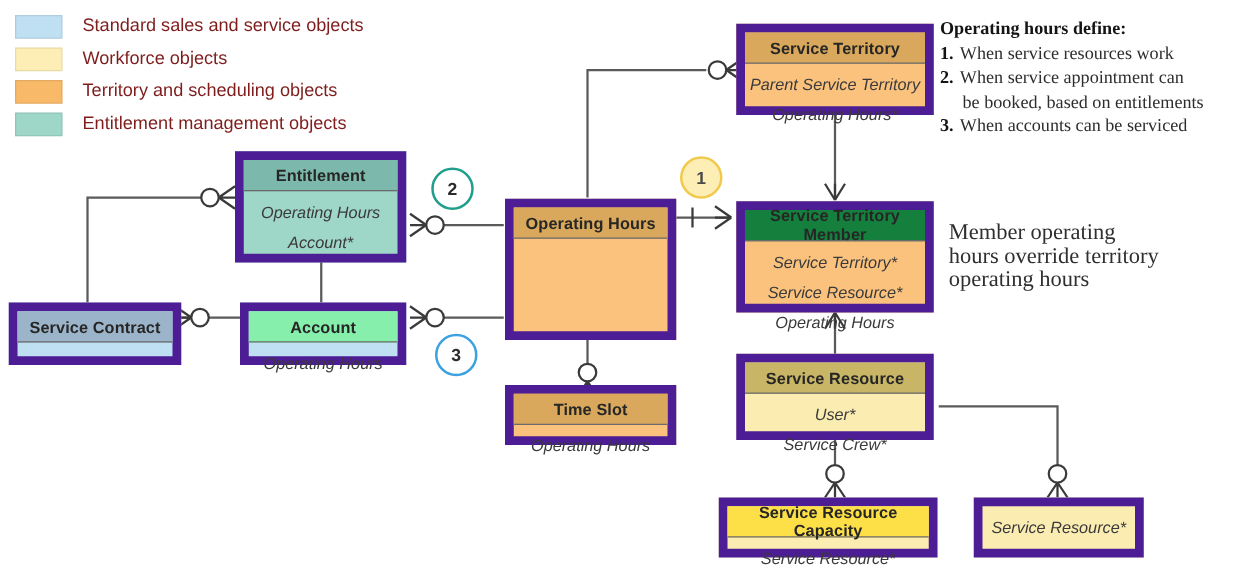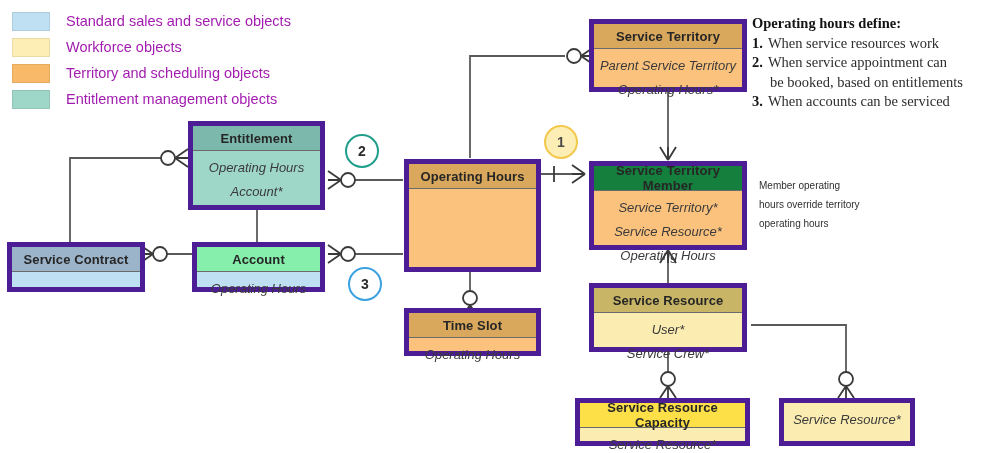--- a/index.html
+++ b/index.html
@@ -6,43 +6,43 @@
   body{width:1000px;height:453px;position:relative;overflow:hidden;
        font-family:"Liberation Sans","DejaVu Sans",sans-serif;color:#3b3b3b;}
 
   #canvas{position:absolute;inset:0;width:1000px;height:453px;}
   svg.wires{position:absolute;left:0;top:0;width:1000px;height:453px;pointer-events:none;}
 
   
   .legend{position:absolute;left:12px;top:8px;}
   .legend-row{display:flex;align-items:center;height:26px;}
   .swatch{width:36px;height:17px;border:1px solid rgba(0,0,0,.08);margin-right:16px;flex:0 0 auto;}
-  .legend-label{font-size:14.5px;color:#a21caf;white-space:nowrap;}
-
-  
-  .entity{position:absolute;box-sizing:border-box;border:5px solid #4c1d95;}
+  .legend-label{font-size:14.5px;color:#7f1d1d;white-space:nowrap;}
+
+  
+  .entity{position:absolute;box-sizing:border-box;border:7px solid #4c1d95;}
   .entity .hdr{box-sizing:border-box;border-bottom:1px solid #6b6b6b;
        font-size:13px;font-weight:bold;color:#262626;text-align:center;
        display:flex;align-items:center;justify-content:center;height:25px;letter-spacing:.1px;}
   .entity .body{box-sizing:border-box;display:flex;flex-direction:column;
        align-items:center;justify-content:flex-start;padding-top:5px;}
   .entity .row{font-size:13px;color:#3a3a3a;line-height:24px;text-align:center;white-space:nowrap;font-style:italic;}
 
   
   .badge{position:absolute;width:34px;height:34px;border-radius:50%;
       display:flex;align-items:center;justify-content:center;
       font-size:14px;font-weight:bold;box-sizing:border-box;}
 
   
   .note{position:absolute;font-size:14.5px;color:#2d2d2d;line-height:19.5px;}
   .note-title{font-weight:bold;color:#141414;}
   .note-list{margin:0;padding:0;list-style:none;}
   .note-list li{display:flex;}
   .note-list .num{font-weight:bold;color:#141414;margin-right:5px;}
-  .note-plain{position:absolute;font-size:10px;color:#2f2f2f;line-height:19px;}
+  .note-plain{position:absolute;font-size:18px;color:#2f2f2f;line-height:19px;font-family:Liberation Serif, serif;}
 </style>
 </head>
 <body>
 
 <div id="canvas">
 
   <svg class="wires" viewBox="0 0 1000 453">
     <g stroke="#5a5a5a" stroke-width="1.8" fill="none" stroke-linecap="butt">
 
       <path d="M470,158 L470,56 L565,56"></path>

